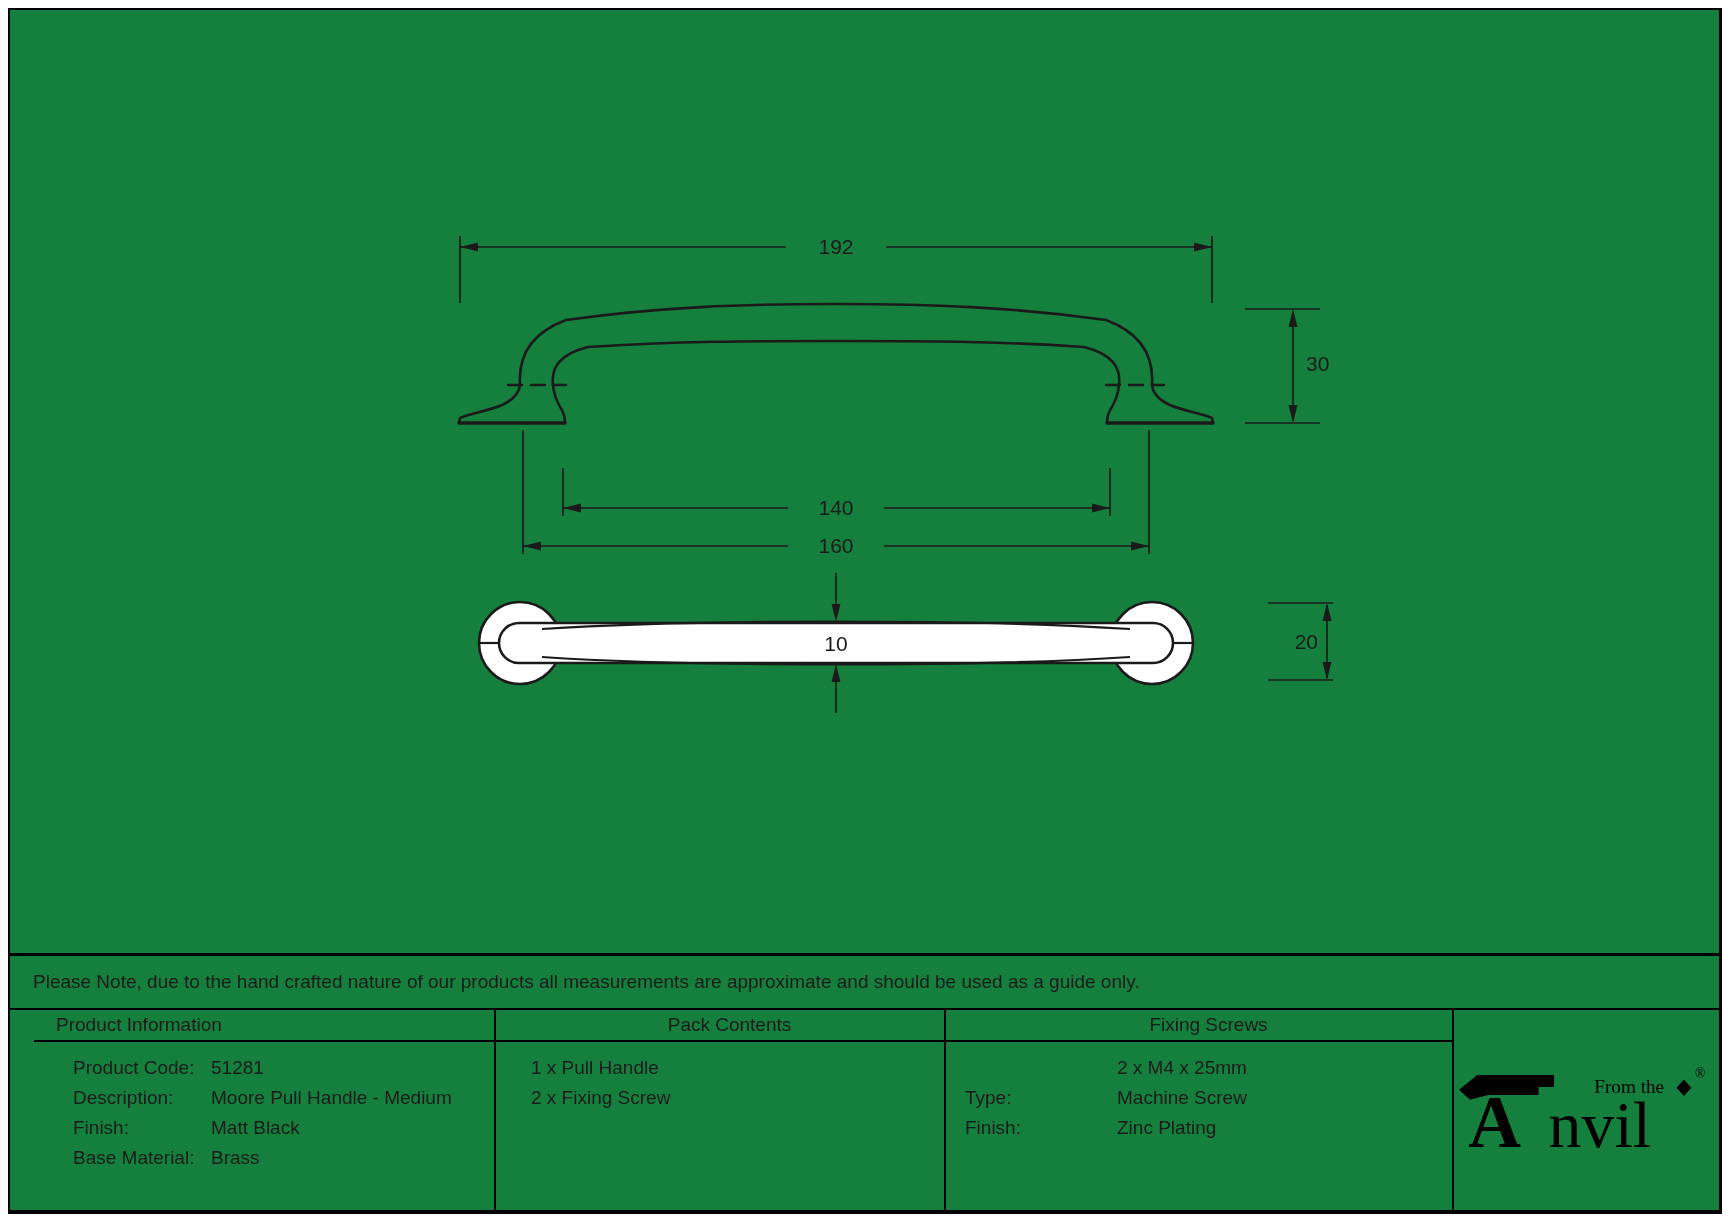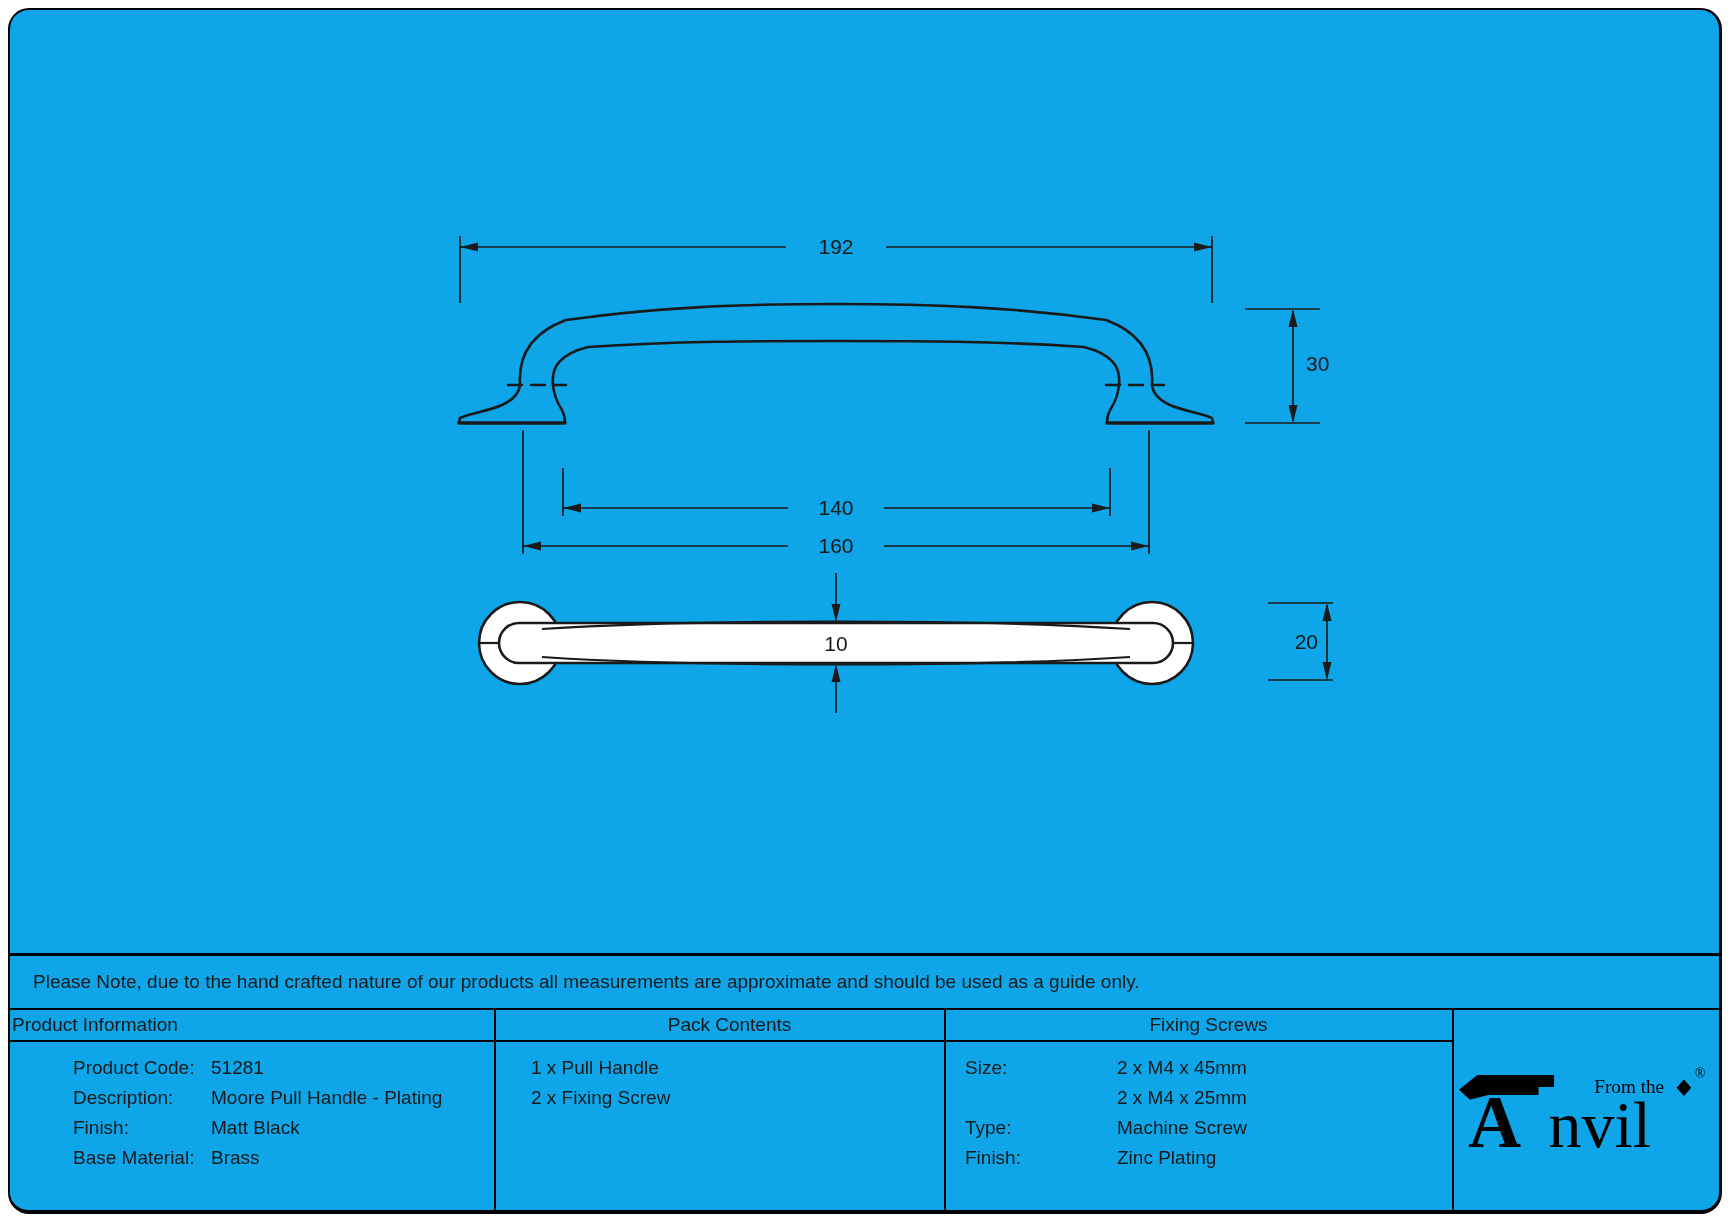--- a/index.html
+++ b/index.html
@@ -3,22 +3,21 @@
 <meta charset="utf-8">
 <style>
   html,body{margin:0;padding:0;background:#fff;}
   body{
     width:1730px;height:1222px;position:relative;
     font-family:"Liberation Sans",sans-serif;color:#1a1a1a;
   }
   #frame{
     position:absolute;left:8px;top:8px;width:1709px;height:1200px;
     border-style:solid;border-color:#000;border-width:2px 3px 4px 2px;
-    background:#0ea5e9;
-    border-radius:21px;
+    background:#15803d;
   }
   
   #drawing-svg{position:absolute;left:0;top:0;}
   .dim-text{font-family:"Liberation Sans",sans-serif;font-size:21px;fill:#1a1a1a;}
   
   .note-row{
     position:absolute;left:0;right:0;top:943px;height:52px;
     border-top:3px solid #000;border-bottom:2px solid #000;
     display:flex;align-items:center;padding-left:23px;font-size:19px;
     box-sizing:content-box;
@@ -27,21 +26,21 @@
   .spec-table{position:absolute;left:0;right:0;top:1000px;bottom:0;display:flex;}
   .col{position:relative;box-sizing:border-box;}
   .col-1{width:484px;}
   .col-2{width:450px;border-left:2px solid #000;}
   .col-3{width:508px;border-left:2px solid #000;}
   .col-4{flex:1;border-left:2px solid #000;display:flex;align-items:center;justify-content:center;}
   .col-head{
     height:32px;border-bottom:2px solid #000;display:flex;align-items:center;
     font-size:19px;box-sizing:border-box;
   }
-  .col-1 .col-head{padding-left:2px;}
+  .col-1 .col-head{padding-left:22px;margin-left:24px;}
   .col-2 .col-head,.col-3 .col-head{padding-left:19px;justify-content:center;}
   .col-body{padding-top:11px;font-size:19px;}
   .kv-row{display:flex;line-height:30px;}
   .col-1 .kv-label{width:138px;padding-left:15px;flex:none;margin-left:48px;}
   .col-3 .kv-label{width:152px;padding-left:19px;flex:none;}
   .pc-item{line-height:30px;padding-left:35px;}
   .logo-box{width:256px;height:96px;margin-top:-6px;}
 </style>
 </head>
 <body>
@@ -144,21 +143,21 @@
       <div class="col-head">
         <span>Product Information</span>
       </div>
       <div class="col-body">
         <div class="kv-row">
           <span class="kv-label">Product Code:</span>
           <span class="kv-value">51281</span>
         </div>
         <div class="kv-row">
           <span class="kv-label">Description:</span>
-          <span class="kv-value">Moore Pull Handle - Plating</span>
+          <span class="kv-value">Moore Pull Handle - Medium</span>
         </div>
         <div class="kv-row">
           <span class="kv-label">Finish:</span>
           <span class="kv-value">Matt Black</span>
         </div>
         <div class="kv-row">
           <span class="kv-label">Base Material:</span>
           <span class="kv-value">Brass</span>
         </div>
       </div>
@@ -172,24 +171,20 @@
         <div class="pc-item">1 x Pull Handle</div>
         <div class="pc-item">2 x Fixing Screw</div>
       </div>
     </div>
 
     <div class="col col-3">
       <div class="col-head">
         <span>Fixing Screws</span>
       </div>
       <div class="col-body">
-        <div class="kv-row">
-          <span class="kv-label">Size:</span>
-          <span class="kv-value">2 x M4 x 45mm</span>
-        </div>
         <div class="kv-row">
           <span class="kv-label"></span>
           <span class="kv-value">2 x M4 x 25mm</span>
         </div>
         <div class="kv-row">
           <span class="kv-label">Type:</span>
           <span class="kv-value">Machine Screw</span>
         </div>
         <div class="kv-row">
           <span class="kv-label">Finish:</span>

